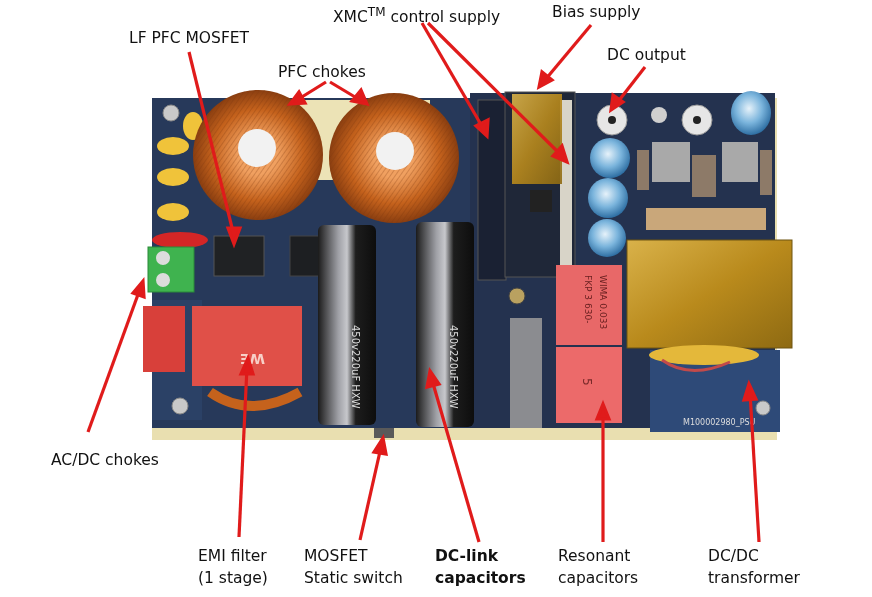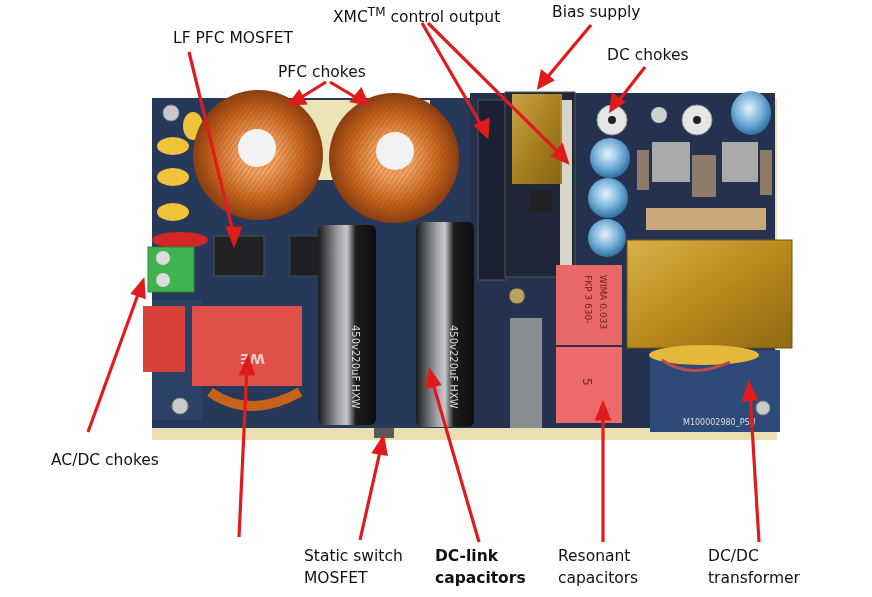--- a/index.html
+++ b/index.html
@@ -166,32 +166,36 @@
       <polygon points="430,371 439,384 427,387"></polygon>
 
       <line x1="603" y1="542" x2="603" y2="413"></line>
       <polygon points="603,404 609,419 597,419"></polygon>
 
       <line x1="759" y1="542" x2="750" y2="393"></line>
       <polygon points="749,384 756,399 744,400"></polygon>
     </g>
   </svg>
 
-  <div class="label" style="left:129px;top:27px;margin-left:44px;">LF PFC MOSFET</div>
+  <div class="label" style="left:129px;top:27px;">LF PFC MOSFET</div>
   <div class="label" style="left:278px;top:61px;">PFC chokes</div>
   <div class="label" style="left:333px;top:1px;">
-    <span>XMC</span><sup>TM</sup><span> control output</span>
+    <span>XMC</span><sup>TM</sup><span> control supply</span>
   </div>
   <div class="label" style="left:552px;top:1px;">Bias supply</div>
-  <div class="label" style="left:607px;top:44px;">DC chokes</div>
+  <div class="label" style="left:607px;top:44px;">DC output</div>
   <div class="label" style="left:51px;top:449px;">AC/DC chokes</div>
 
+  <div class="label" style="left:198px;top:545px;">
+    <div>EMI filter</div>
+    <div>(1 stage)</div>
+  </div>
   <div class="label" style="left:304px;top:545px;">
+    <div>MOSFET</div>
     <div>Static switch</div>
-    <div>MOSFET</div>
   </div>
   <div class="label" style="left:435px;top:545px;font-weight:bold;">
     <div>DC-link</div>
     <div>capacitors</div>
   </div>
   <div class="label" style="left:558px;top:545px;">
     <div>Resonant</div>
     <div>capacitors</div>
   </div>
   <div class="label" style="left:708px;top:545px;">

